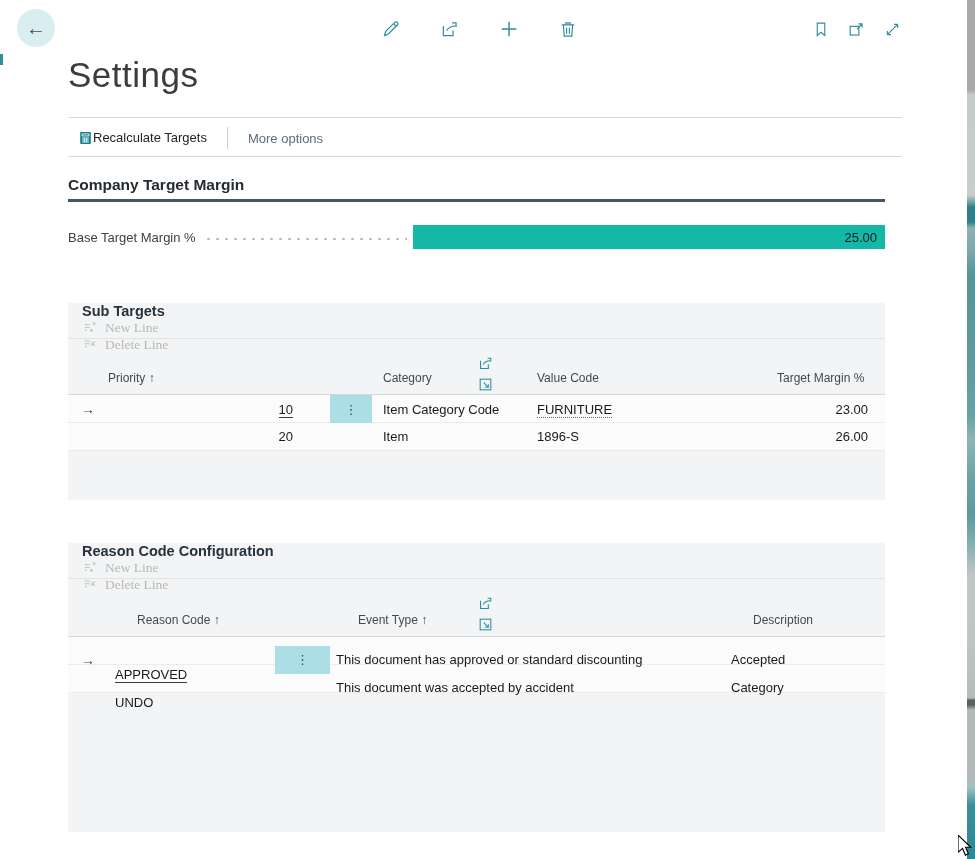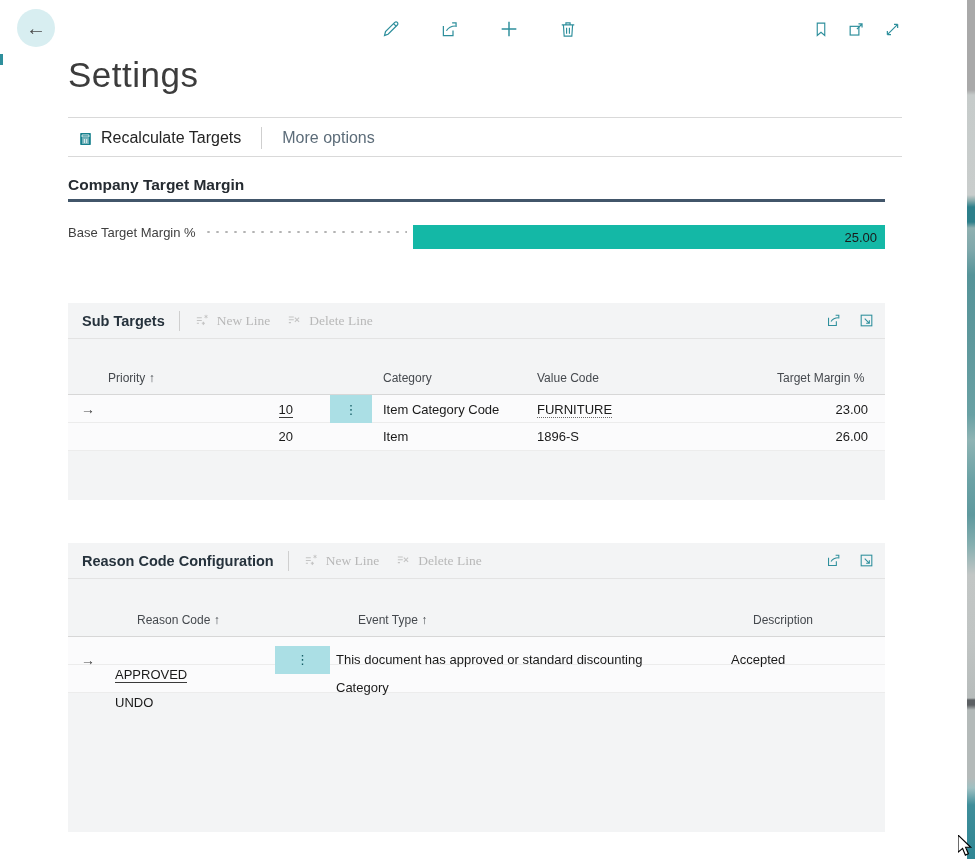--- a/index.html
+++ b/index.html
@@ -30,41 +30,41 @@
   .icon-btn svg { display:block; }
 
   
   .page-title { position:absolute; left:68px; top:55px; font-size:35px; font-weight:200; color:#3c3c3c; letter-spacing:.5px; }
 
   .hr { position:absolute; left:68px; width:834px; height:1px; background:#d9d9d9; }
   .hr1 { top:117px; } .hr2 { top:156px; }
 
   
   .action-bar { position:absolute; left:78px; top:124px; height:28px; display:flex; align-items:center; }
-  .action-btn { background:none; border:none; display:flex; align-items:flex-end; gap:8px;
-    font-family:inherit; font-size:16px; color:#242424; cursor:pointer; }
+  .action-btn { background:none; border:none; display:flex; align-items:flex-start; gap:0;
+    font-family:inherit; font-size:13px; color:#242424; cursor:pointer; }
   .action-btn svg { display:block; color:#17808d; }
   .pipe { width:1px; height:22px; background:#cfcfcf; margin:0 20px; }
   .more-options { color:#5c6c79; }
 
   
   .section-title { position:absolute; left:68px; top:176px; font-size:15.5px; font-weight:bold; color:#252b31; }
   .section-underline { position:absolute; left:68px; top:199px; width:817px; height:3px; background:#42566a; }
 
-  .field-row { position:absolute; left:68px; top:225px; width:817px; height:24px; display:flex; }
+  .field-row { position:absolute; left:68px; top:225px; width:817px; height:24px; display:flex; align-items:center; }
   .field-label { font-size:13px; color:#3f3f3f; white-space:nowrap; }
   .leader { flex:0 0 auto; width:203px; height:6px; margin:4px 6px 0 8px;
     background-image:radial-gradient(circle, #b3b3b3 1px, transparent 1.4px);
     background-size:9px 6px; background-repeat:repeat-x; background-position:left center; }
   .field-box { flex:1; height:24px; background:#14b8a6; display:flex; align-items:center; justify-content:flex-end;
     padding-right:8px; font-size:13px; color:#1a1a1a; }
 
   
   .panel { position:absolute; left:68px; width:817px; background:#f3f4f5; }
-  .panel-header { height:36px; display:flex; align-items:center; padding:0 8px 0 14px; border-bottom:1px solid #e3e3e3; }
+  .panel-header { height:36px; display:flex; padding:0 8px 0 14px; border-bottom:1px solid #e3e3e3;flex-direction:column; }
   .panel-title { font-size:14.5px; font-weight:bold; color:#26323c; white-space:nowrap; }
   .panel-pipe { width:1px; height:20px; background:#cfcfcf; margin:0 14px; }
   .panel-action { background:none; border:none; display:flex; align-items:center; gap:6px;
     font-family:Liberation Serif, serif; font-size:13.5px; color:#b8b8b8; cursor:default; margin-right:16px; }
   .panel-action svg { display:block; color:#c4c4c4; }
   .panel-header .spacer { flex:1; }
   .panel-icon { background:none; border:none; color:#2e8f9c; cursor:pointer; line-height:0; padding:2px; margin-left:12px; }
 
   .grid-st { display:grid; grid-template-columns:40px 202px 20px 42px 11px 154px 240px 1fr; align-items:center; }
   .grid-rc { display:grid; grid-template-columns:40px 167px 55px 395px 1fr; align-items:center; }
@@ -312,20 +312,21 @@
           <span>⋮</span>
         </div>
       <span class="cell-desc">This document has approved or standard discounting</span>
       <span class="cell-event">Accepted</span>
     </div>
 
     <div class="grid-rc t-row">
       <span></span>
       <span class="cell-pad">UNDO</span>
       <span></span>
+      <span class="cell-desc">This document was accepted by accident</span>
       <span class="cell-event">Category</span>
     </div>
   </section>
 
   <div class="cursor">
     <svg width="15" height="22" viewBox="0 0 13 19">
         <polygon points="0,0 0,15 4,11.6 6.4,17.4 9,16.2 6.6,10.6 11,10.6" fill="#fff" stroke="#000" stroke-width="1"></polygon>
       </svg>
   </div>
 

